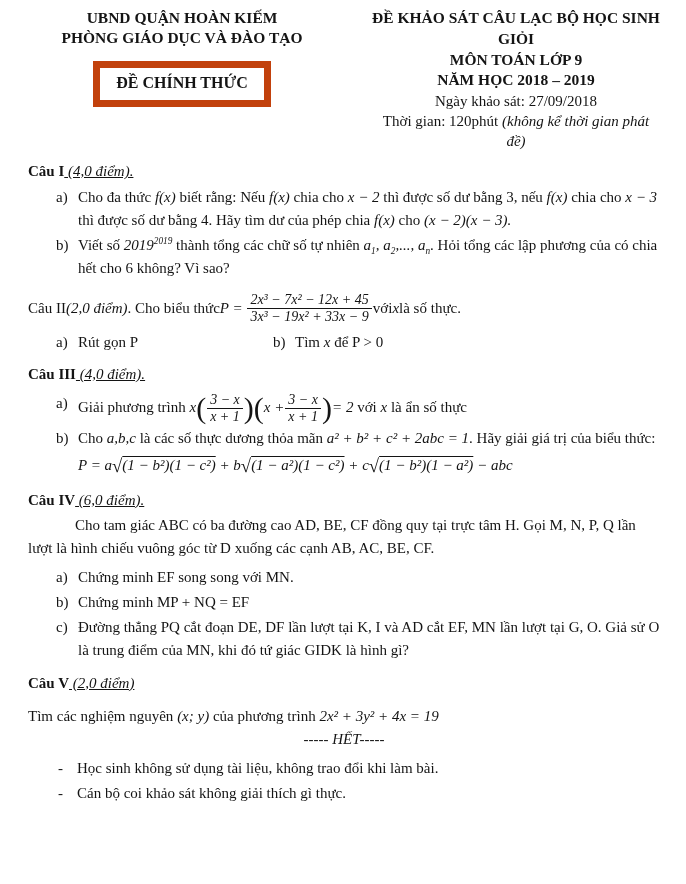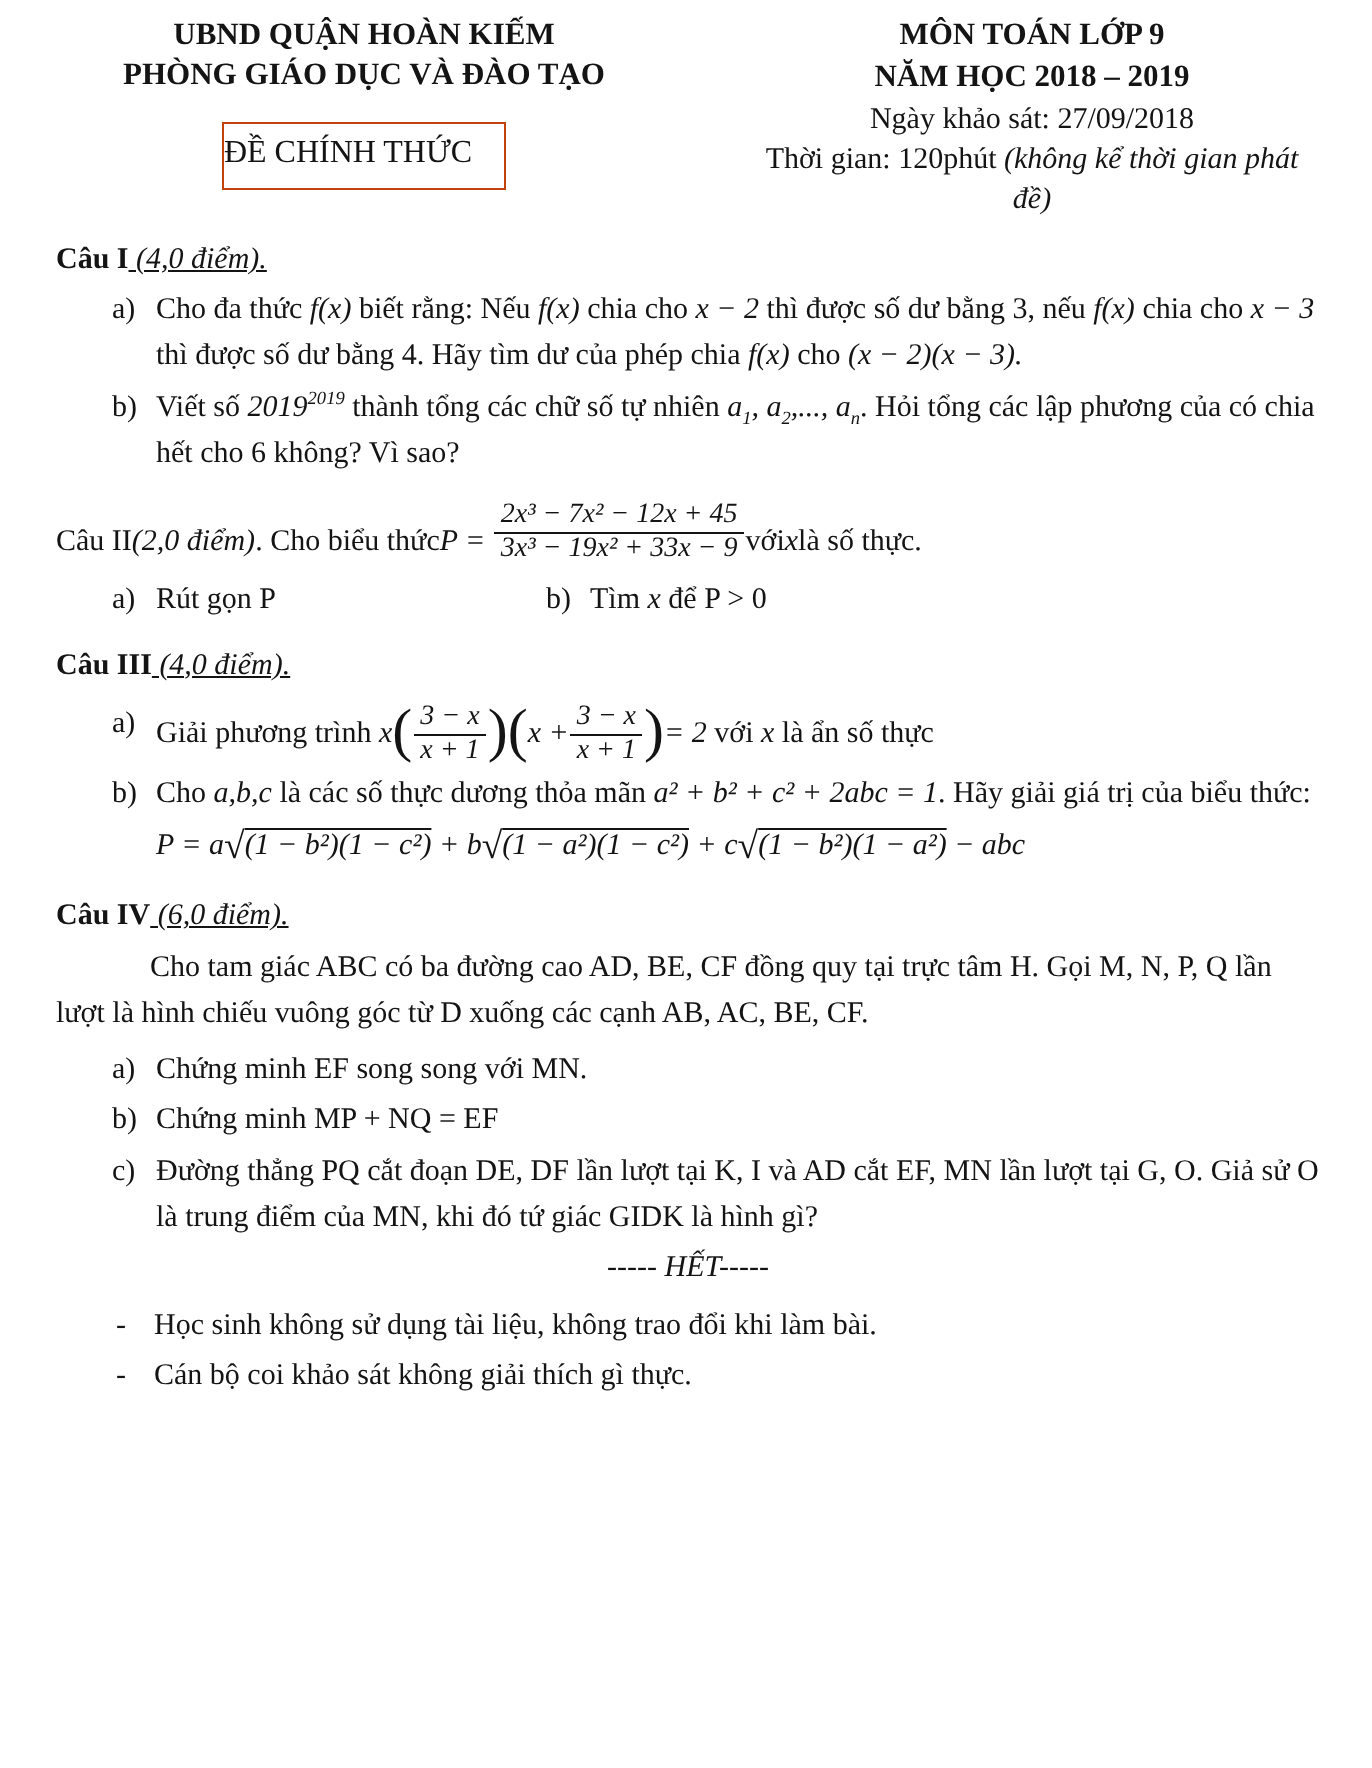--- a/index.html
+++ b/index.html
@@ -10,22 +10,22 @@
     font-size:15px; color:#141414; line-height:1.55;
   }
   .page { padding:8px 26px 0 28px; }
 
   
   .hdr { display:flex;gap:36px; }
   .hdr-left { width:308px; text-align:center; }
   .hdr-left .org { font-weight:bold; font-size:15.5px; line-height:1.32; }
   .stampwrap { margin-top:12px; }
   .stamp {
-    display:inline-block; border:1px solid #c2410c; padding:3px 16px 4px 0;
-    font-weight:normal; font-size:16px;
+    display:inline-block; border:7px solid #c2410c; padding:3px 16px 4px 16px;
+    font-weight:bold; font-size:16px;
   }
   .hdr-right { flex:1; text-align:center; line-height:1.34; }
   .hdr-right .t1 { font-weight:bold; font-size:15.5px; }
   .hdr-right .t2, .hdr-right .t3 { font-weight:bold; font-size:15.5px; }
   .hdr-right .meta { font-size:15px; }
   .b { font-weight:normal; }
   .i { font-style:italic; }
 
   
   .q { margin-top:9px; }
@@ -53,21 +53,21 @@
 
   
   .bp { font-size:30px; font-weight:normal; font-style:normal;
         vertical-align:middle; line-height:0; position:relative; top:-1px; }
 
   .row2 { display:flex; padding-left:28px; margin-top:6px; }
   .row2 .c1 { width:217px; display:flex; }
   .row2 .c2 { flex:1; display:flex; }
   .row2 .mk { width:22px; flex:none; }
 
-  .q2line { margin-top:11px; display:flex; align-items:flex-end; flex-wrap:nowrap; }
+  .q2line { margin-top:11px; display:flex; align-items:center; flex-wrap:nowrap; }
   .q2line > * { white-space:nowrap; }
 
   .q4intro { margin-top:2px; text-indent:47px; }
 
   
   .endline { text-align:center; margin-top:0;font-style:italic; }
   .notes-title { font-style:italic; margin-top:14px; }
   .notes { margin-top:6px; }
   .note { display:flex; padding-left:30px; margin:1px 0; }
   .note .mk { width:19px; flex:none; text-align:left; }
@@ -79,20 +79,21 @@
 
   <div class="hdr">
     <div class="hdr-left">
       <div class="org">UBND QUẬN HOÀN KIẾM</div>
       <div class="org">PHÒNG GIÁO DỤC VÀ ĐÀO TẠO</div>
       <div class="stampwrap">
         <span class="stamp">ĐỀ CHÍNH THỨC</span>
       </div>
     </div>
     <div class="hdr-right">
+      <div class="t1">ĐỀ KHẢO SÁT CÂU LẠC BỘ HỌC SINH GIỎI</div>
       <div class="t2">MÔN TOÁN LỚP 9</div>
       <div class="t3">NĂM HỌC 2018 – 2019</div>
       <div class="meta"><span>Ngày khảo sát: </span><span class="b">27/09/2018</span></div>
       <div class="meta"><span>Thời gian: </span><span class="b">120phút </span><span class="i">(không kể thời gian phát đề)</span></div>
     </div>
   </div>
 
   <div class="q">
     <div class="qtitle"><span class="name">Câu I</span><span class="pts"> (4,0 điểm).</span></div>
     <div class="items">
@@ -154,20 +155,24 @@
           <span class="mk">b)</span>
           <div class="ct">Chứng minh MP + NQ = EF</div>
         </div>
       <div class="item">
           <span class="mk">c)</span>
           <div class="ct">Đường thẳng PQ cắt đoạn DE, DF lần lượt tại K, I và AD cắt EF, MN lần lượt tại G, O. Giả sử O là trung điểm của MN, khi đó tứ giác GIDK là hình gì?</div>
         </div>
     </div>
   </div>
 
+  <div class="q">
+    <div class="qtitle"><span class="name">Câu V</span><span class="pts"> (2,0 điểm)</span></div>
+    <div style="margin-top:10px;"><span>Tìm các nghiệm nguyên </span><span class="mi">(x; y)</span><span> của phương trình </span><span class="mi">2x² + 3y² + 4x = 19</span></div>
+  </div>
 
   <div class="endline">----- HẾT-----</div>
   <div class="notes">
     <div class="note">
         <span class="mk">-</span>
         <span>Học sinh không sử dụng tài liệu, không trao đổi khi làm bài.</span>
       </div>
     <div class="note">
         <span class="mk">-</span>
         <span>Cán bộ coi khảo sát không giải thích gì thực.</span>

